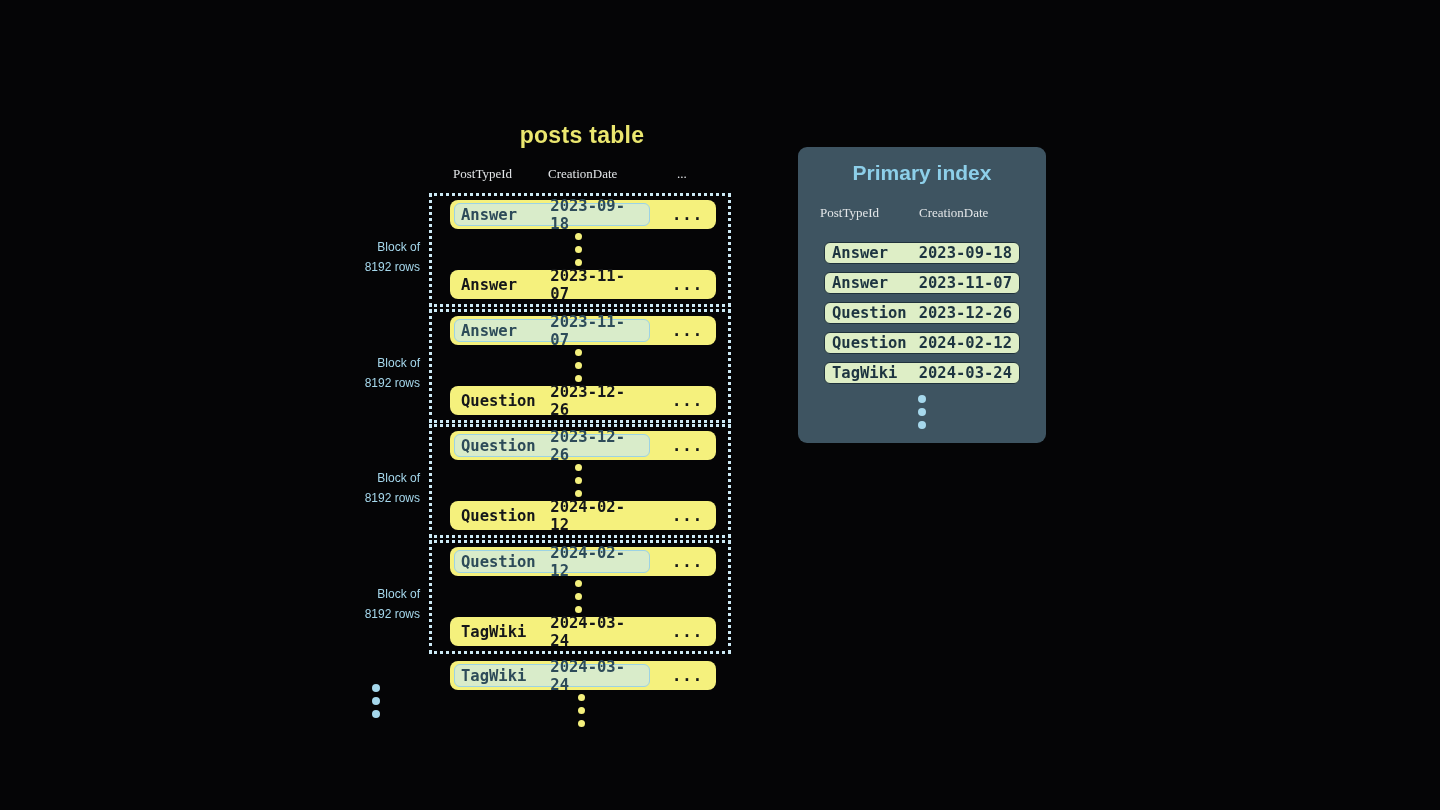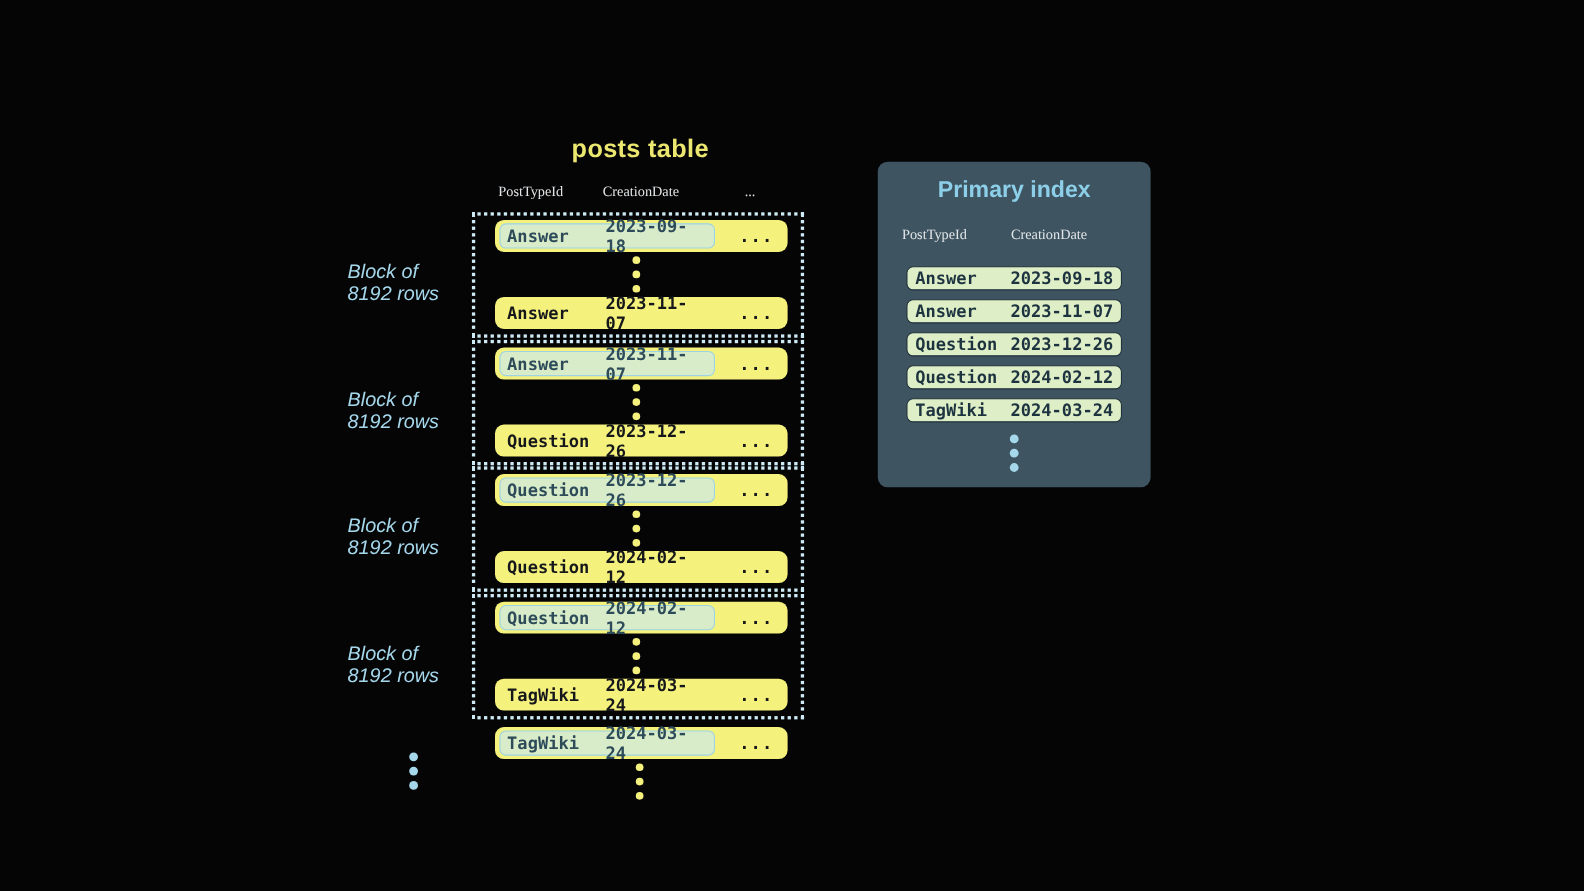--- a/index.html
+++ b/index.html
@@ -26,22 +26,22 @@
   .posts-headers .h1 { left:24px; }
   .posts-headers .h2 { left:119px; }
   .posts-headers .h3 { left:248px; }
 
   .block {
     position:absolute; left:429px; width:302px; height:114px;
     border:3px dotted var(--dotted,#cdeaf5);
   }
   .block-label {
     position:absolute; right:calc(100% + 12px); top:41px; width:104px;
-    text-align:left; font-size:18px; line-height:20px;
-    color:var(--blue-label,#a6d8ec); white-space:nowrap;font-style:italic;
+    text-align:right; font-size:12px; line-height:20px;
+    color:var(--blue-label,#a6d8ec); white-space:nowrap;
   }
 
   .prow {
     position:absolute; left:18px; width:266px; height:29px;
     background:var(--yellow,#f5f17d); border-radius:8px;
     display:flex; align-items:center; justify-content:space-between;
     padding:0 13px 0 4px;
     font-family:"DejaVu Sans Mono", monospace; font-weight:bold; font-size:15.5px;
     color:var(--row-text,#15171a);
   }

